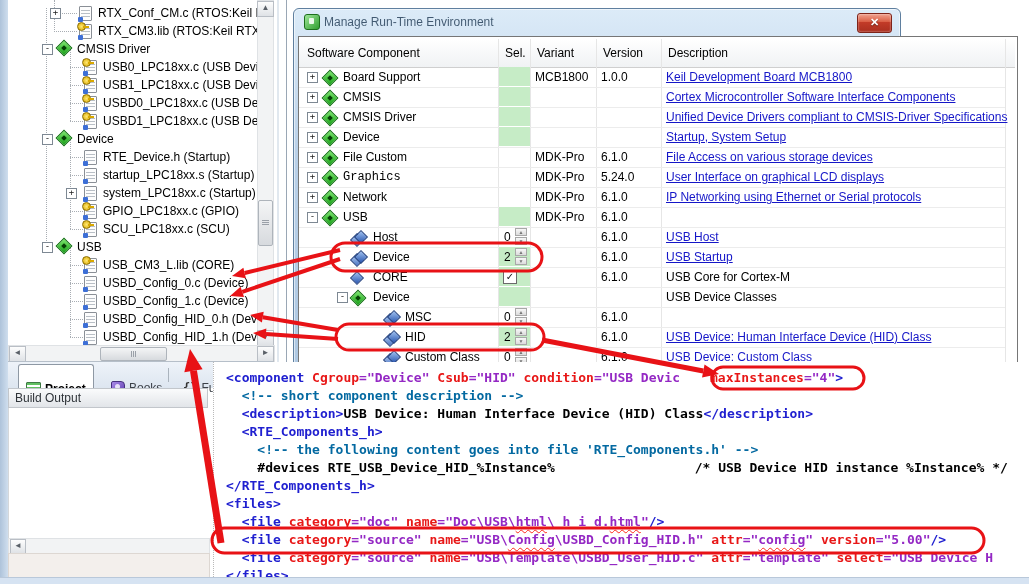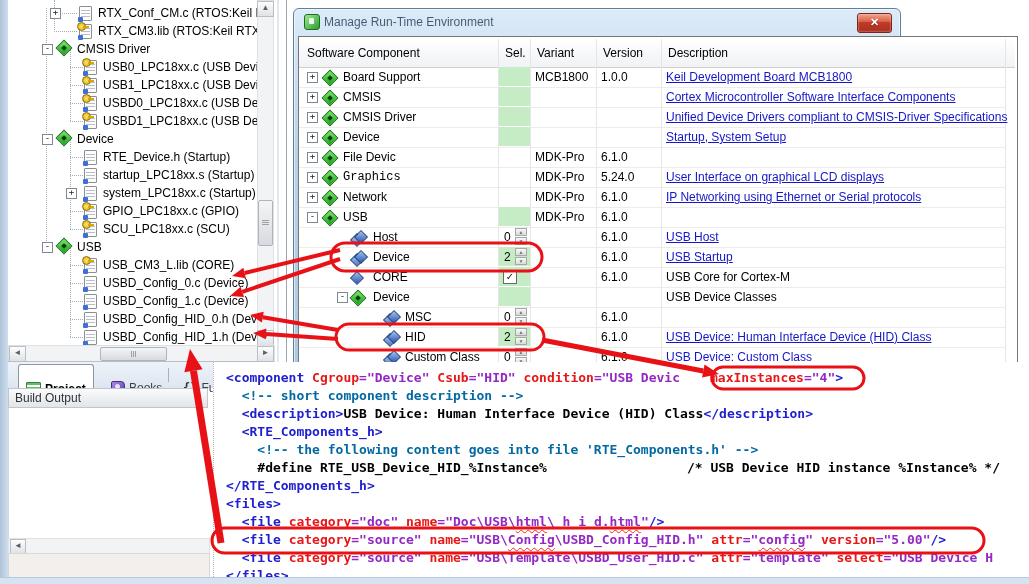--- a/index.html
+++ b/index.html
@@ -247,23 +247,24 @@
         <div class="expand" style="left: 8px; top: 5px;">+</div>
         <div class="ic-comp" style="left: 25px; top: 5px;"></div>
         <div class="tlab" style="left: 44px;">Device</div>
         <div class="cell-sel selfill" style="left: 200px; top: 0px; width: 31px;"></div>
         <div class="desc link" style="left: 367px;">Startup, System Setup</div>
       </div>
       <div class="rline" style="top: 110px;"></div>
       <div class="row" style="top: 110px;">
         <div class="expand" style="left: 8px; top: 5px;">+</div>
         <div class="ic-comp" style="left: 25px; top: 5px;"></div>
-        <div class="tlab" style="left: 44px;">File Devic</div>
+        <div class="tlab" style="left: 44px;">File Custom</div>
         <div class="vv" style="left: 236px;">MDK-Pro</div>
         <div class="vv" style="left: 302px;">6.1.0</div>
+        <div class="desc link" style="left: 367px;">File Access on various storage devices</div>
       </div>
       <div class="rline" style="top: 130px;"></div>
       <div class="row" style="top: 130px;">
         <div class="expand" style="left: 8px; top: 5px;">+</div>
         <div class="ic-comp" style="left: 25px; top: 5px;"></div>
         <div class="tlab" style="left: 44px; font-family: Liberation Mono, monospace;">Graphics</div>
         <div class="vv" style="left: 236px;">MDK-Pro</div>
         <div class="vv" style="left: 302px;">5.24.0</div>
         <div class="desc link" style="left: 367px;">User Interface on graphical LCD displays</div>
       </div>
@@ -372,21 +373,21 @@
     </div>
 </div>
 
 <div class="abs" id="codepanel">
   <div id="code-lines">
       <div class="cl" style="left: 12px; top: 7px;"><span class="tk-tag">&lt;component </span><span class="tk-att">Cgroup</span><span class="tk-val">="Device"</span><span class="tk-pln"> </span><span class="tk-att">Csub</span><span class="tk-val">="HID"</span><span class="tk-pln"> </span><span class="tk-att">condition</span><span class="tk-val">="USB Devic</span><span class="tk-gap"></span><span class="tk-att">maxInstances</span><span class="tk-val">="4"</span><span class="tk-tag">&gt;</span></div>
       <div class="cl" style="left: 27.66px; top: 25px;"><span class="tk-cmt">&lt;!-- short component description --&gt;</span></div>
       <div class="cl" style="left: 27.66px; top: 43px;"><span class="tk-tag">&lt;description&gt;</span><span class="tk-pln">USB Device: Human Interface Device (HID) Class</span><span class="tk-tag">&lt;/description&gt;</span></div>
       <div class="cl" style="left: 27.66px; top: 61px;"><span class="tk-tag">&lt;RTE_Components_h&gt;</span></div>
       <div class="cl" style="left: 43.32px; top: 79px;"><span class="tk-cmt">&lt;!-- the following content goes into file 'RTE_Components.h' --&gt;</span></div>
-      <div class="cl" style="left: 43.32px; top: 97px;"><span class="tk-pln">#define RTE_USB_Device_HID_%Instance%</span><span class="tk-gapc"></span><span class="tk-pln">/* USB Device HID instance %Instance% */</span></div>
+      <div class="cl" style="left: 43.32px; top: 97px;"><span class="tk-pln">#devices RTE_USB_Device_HID_%Instance%</span><span class="tk-gapc"></span><span class="tk-pln">/* USB Device HID instance %Instance% */</span></div>
       <div class="cl" style="left: 12px; top: 115px;"><span class="tk-tag">&lt;/RTE_Components_h&gt;</span></div>
       <div class="cl" style="left: 12px; top: 133px;"><span class="tk-tag">&lt;files&gt;</span></div>
       <div class="cl" style="left: 27.66px; top: 151px;"><span class="tk-tag">&lt;file </span><span class="tk-att">category</span><span class="tk-val">="doc"</span><span class="tk-pln"> </span><span class="tk-att">name</span><span class="tk-val">="Doc\USB\</span><span class="tk-sq">html</span><span class="tk-val">\ h i d.</span><span class="tk-sq">html</span><span class="tk-val">"</span><span class="tk-tag">/&gt;</span></div>
       <div class="cl" style="left: 27.66px; top: 169px;"><span class="tk-tag">&lt;file </span><span class="tk-att">category</span><span class="tk-val">="source"</span><span class="tk-pln"> </span><span class="tk-att">name</span><span class="tk-val">="USB\</span><span class="tk-sq">Config</span><span class="tk-val">\USBD_Config_HID.h"</span><span class="tk-pln"> </span><span class="tk-att">attr</span><span class="tk-val">="</span><span class="tk-sq">config</span><span class="tk-val">"</span><span class="tk-pln"> </span><span class="tk-att">version</span><span class="tk-val">="5.00"</span><span class="tk-tag">/&gt;</span></div>
       <div class="cl" style="left: 27.66px; top: 187px;"><span class="tk-tag">&lt;file </span><span class="tk-att">category</span><span class="tk-val">="source"</span><span class="tk-pln"> </span><span class="tk-att">name</span><span class="tk-val">="USB\Template\USBD_User_HID.c"</span><span class="tk-pln"> </span><span class="tk-att">attr</span><span class="tk-val">="template"</span><span class="tk-pln"> </span><span class="tk-att">select</span><span class="tk-val">="USB Device H</span></div>
       <div class="cl" style="left: 12px; top: 205px;"><span class="tk-tag">&lt;/files&gt;</span></div>
     </div>
 </div>
 
 <div class="abs" id="bottom-strip"></div>

